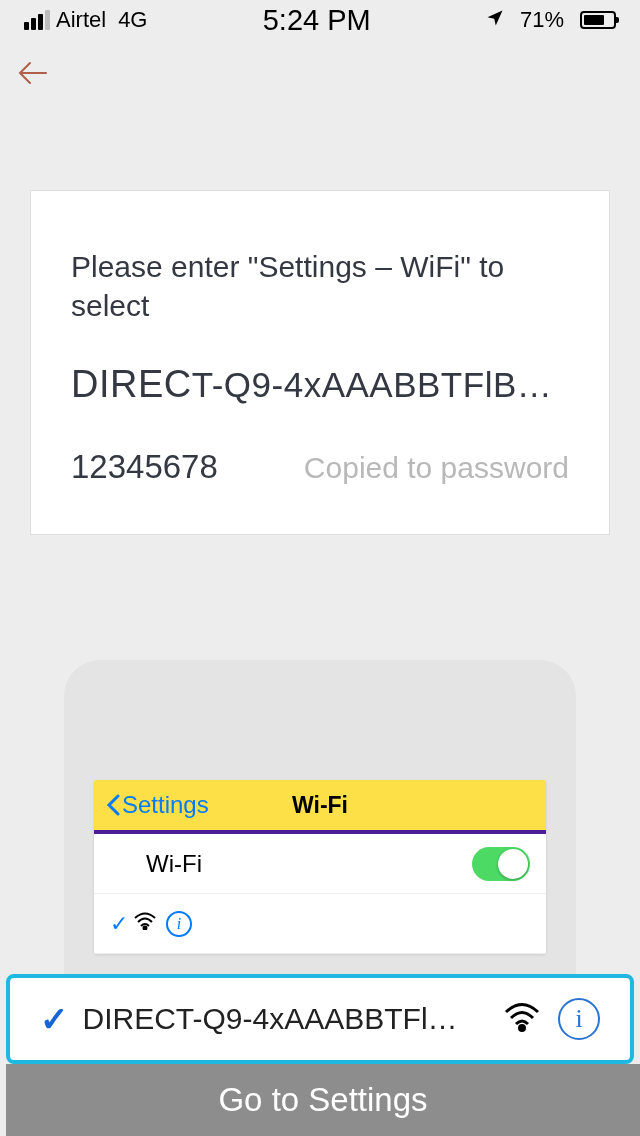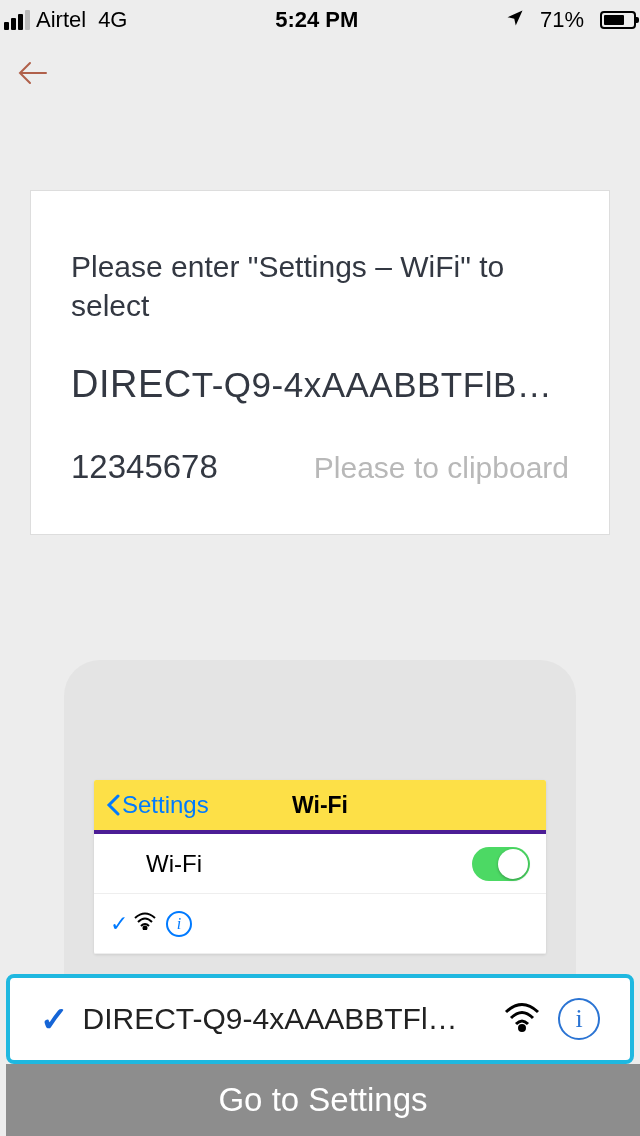--- a/index.html
+++ b/index.html
@@ -9,34 +9,34 @@
   background: #ededed;
   font-family: -apple-system, "Helvetica Neue", Arial, sans-serif;
   position: relative;
   overflow: hidden;
 }
 .status-bar {
   height: 40px;
   display: flex;
   align-items: center;
   justify-content: space-between;
-  padding: 0 4px;
+  padding: 0 24px;
   font-size: 22px;
   font-weight: 500;
   color: #000;
 }
 .status-left { display: flex; align-items: center; gap: 6px; }
 .status-right { display: flex; align-items: center; gap: 16px; }
 .signal-bars { display: flex; align-items: flex-end; gap: 2px; }
 .signal-bars span { width: 5px; background: #000; border-radius: 1px; }
 .signal-bars span:nth-child(1) { height: 8px; }
 .signal-bars span:nth-child(2) { height: 12px; }
 .signal-bars span:nth-child(3) { height: 16px; }
 .signal-bars span:nth-child(4) { height: 20px; background: #bbb; }
-.time { font-weight: 700; font-size: 22px; }
+.time { font-weight: 400; font-size: 29px; }
 .battery {
   width: 36px; height: 18px;
   border: 2px solid #000;
   border-radius: 4px;
   position: relative;
   display: flex;
   align-items: center;
   padding: 2px;
 }
 .battery::after {
@@ -263,21 +263,21 @@
 </div>
 
 <div class="info-card">
   <div class="instruction">Please enter "Settings – WiFi" to select</div>
   <div class="ssid-name">
     <span class="ssid-first">DIREC</span><span>T-Q9-4xAAABBTFlB…</span>
   </div>
   <div class="pw-row">
     <div class="pw-line">
       <div class="password">12345678</div>
-      <div class="copied">Please to clipboard</div>
+      <div class="copied">Copied to password</div>
     </div>
   </div>
 </div>
 
 <div class="preview-panel">
   <div class="wifi-list">
     <div class="wifi-header">
       <div class="wifi-back">
         <svg width="14" height="22" viewBox="0 0 14 22" stroke="#007aff" stroke-width="3" fill="none" stroke-linecap="round">
             <path d="M12 2 L3 11 L12 20"></path>

